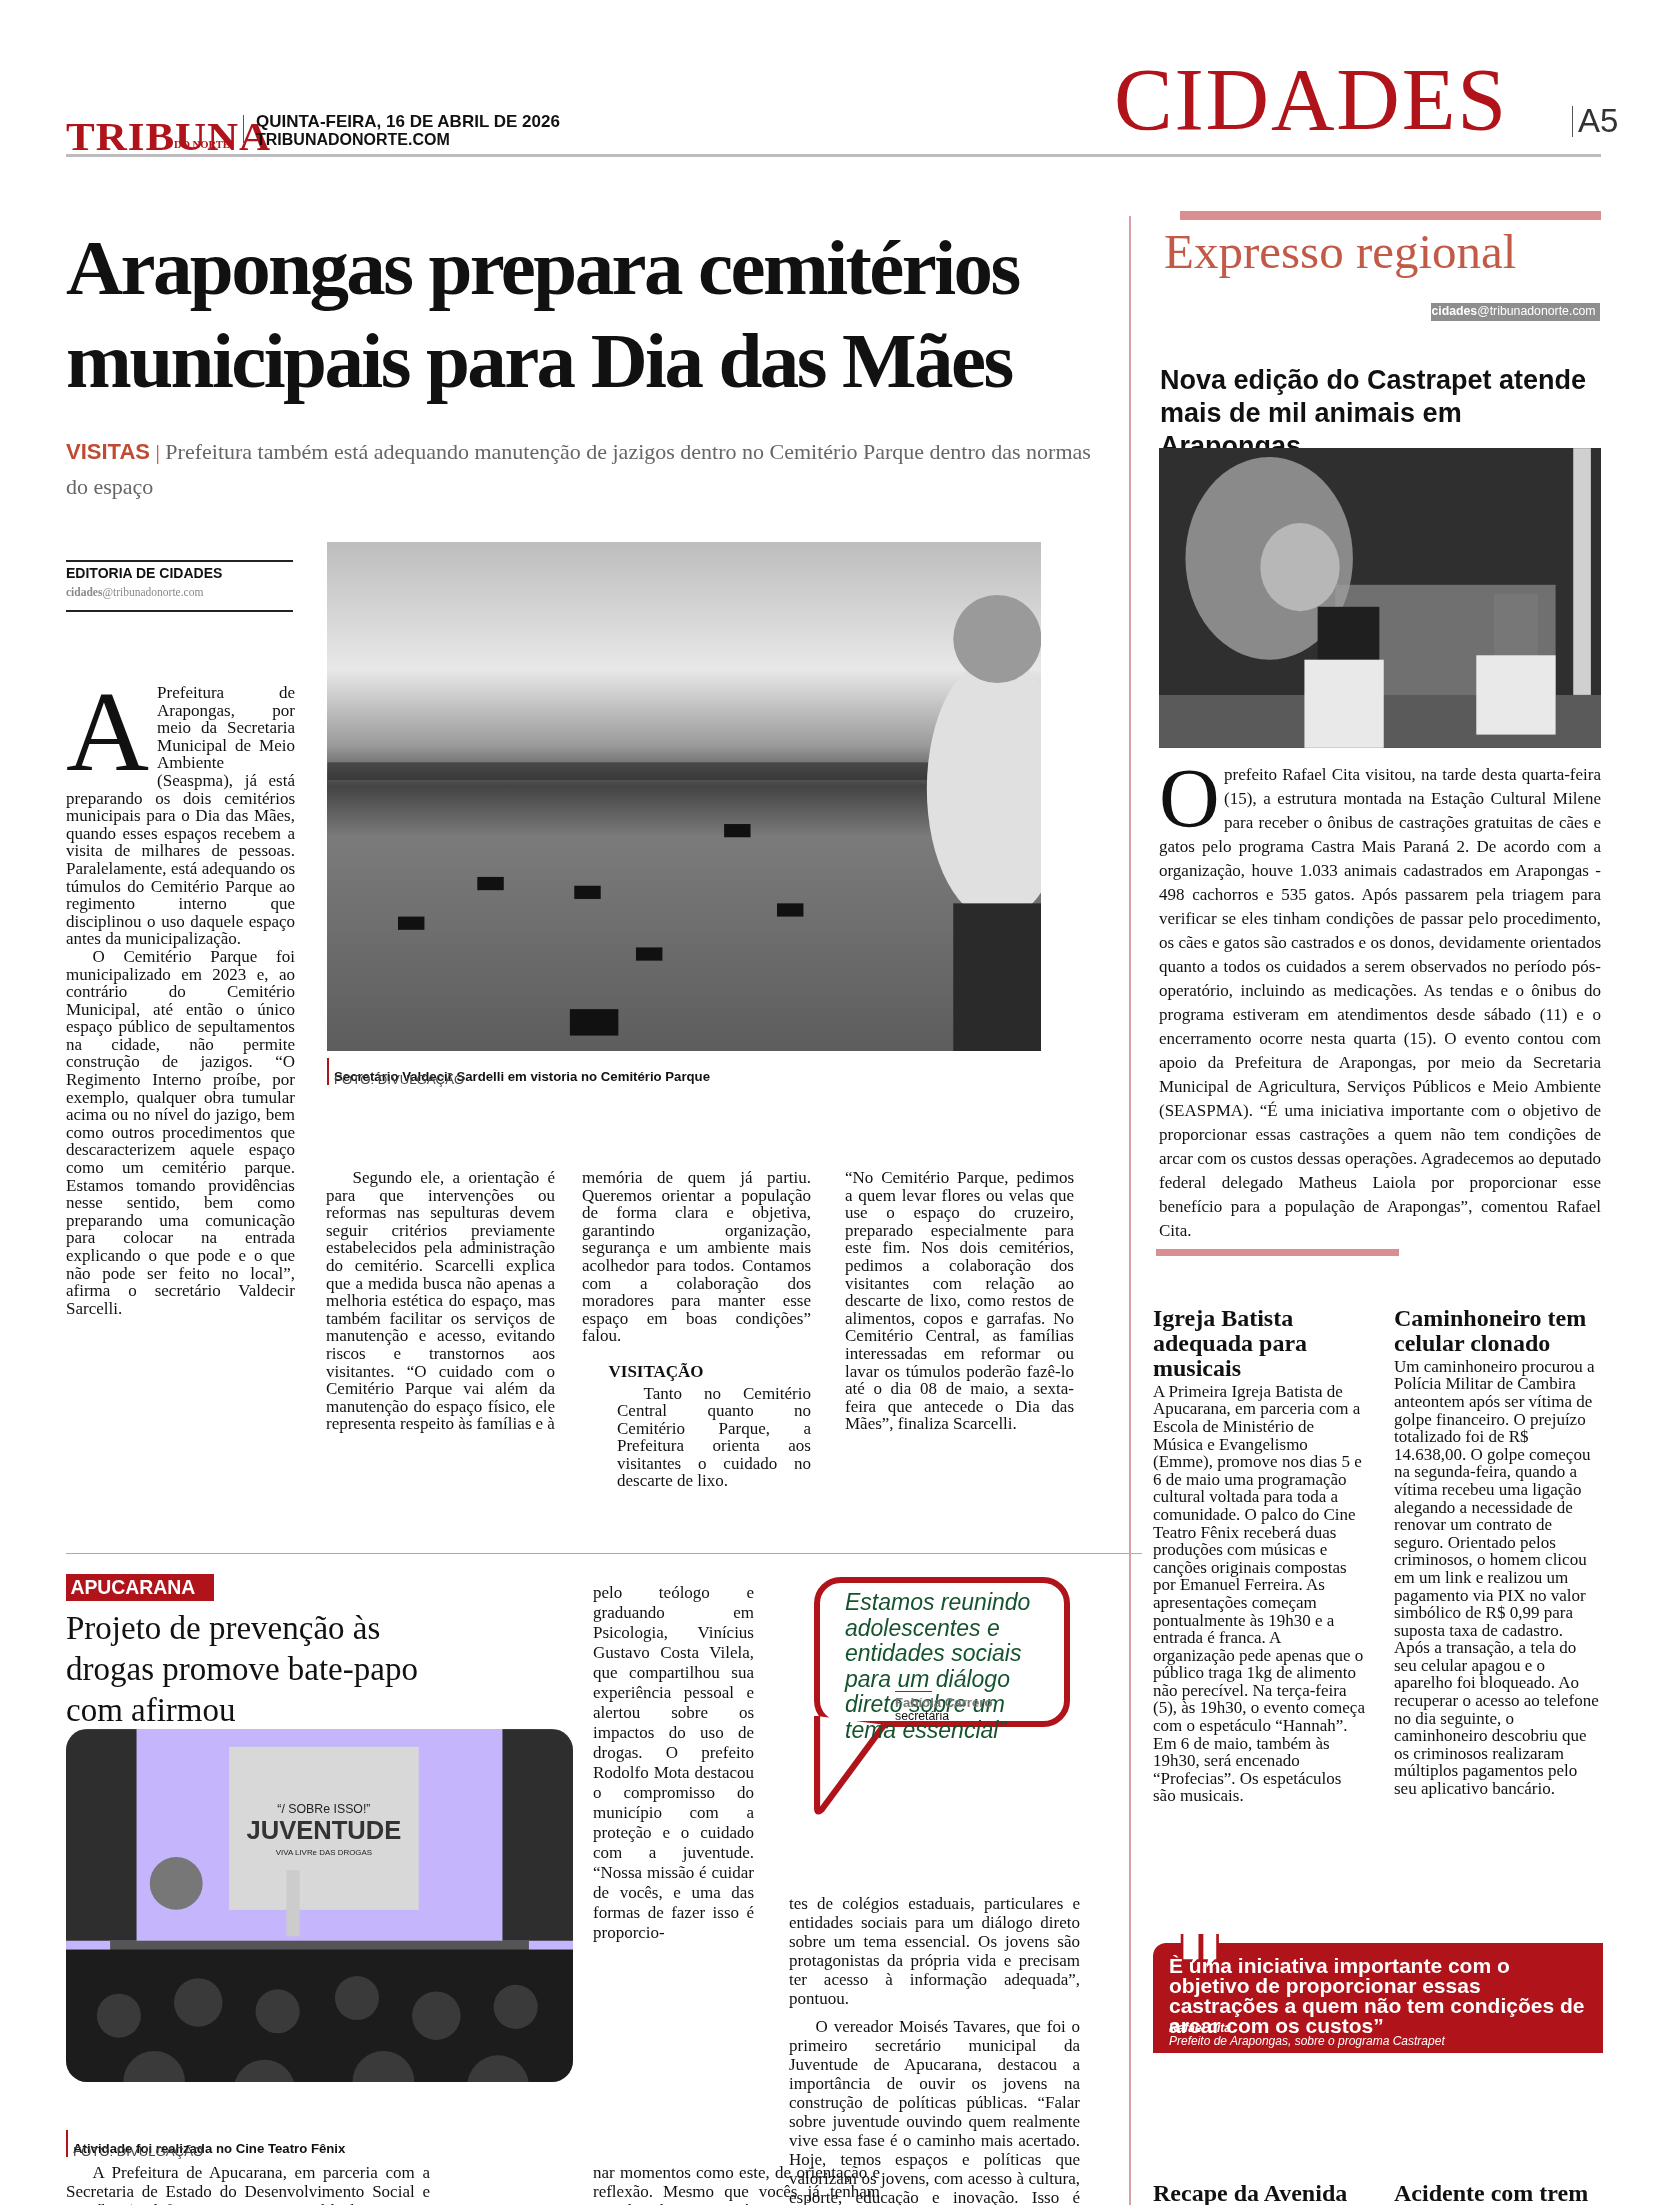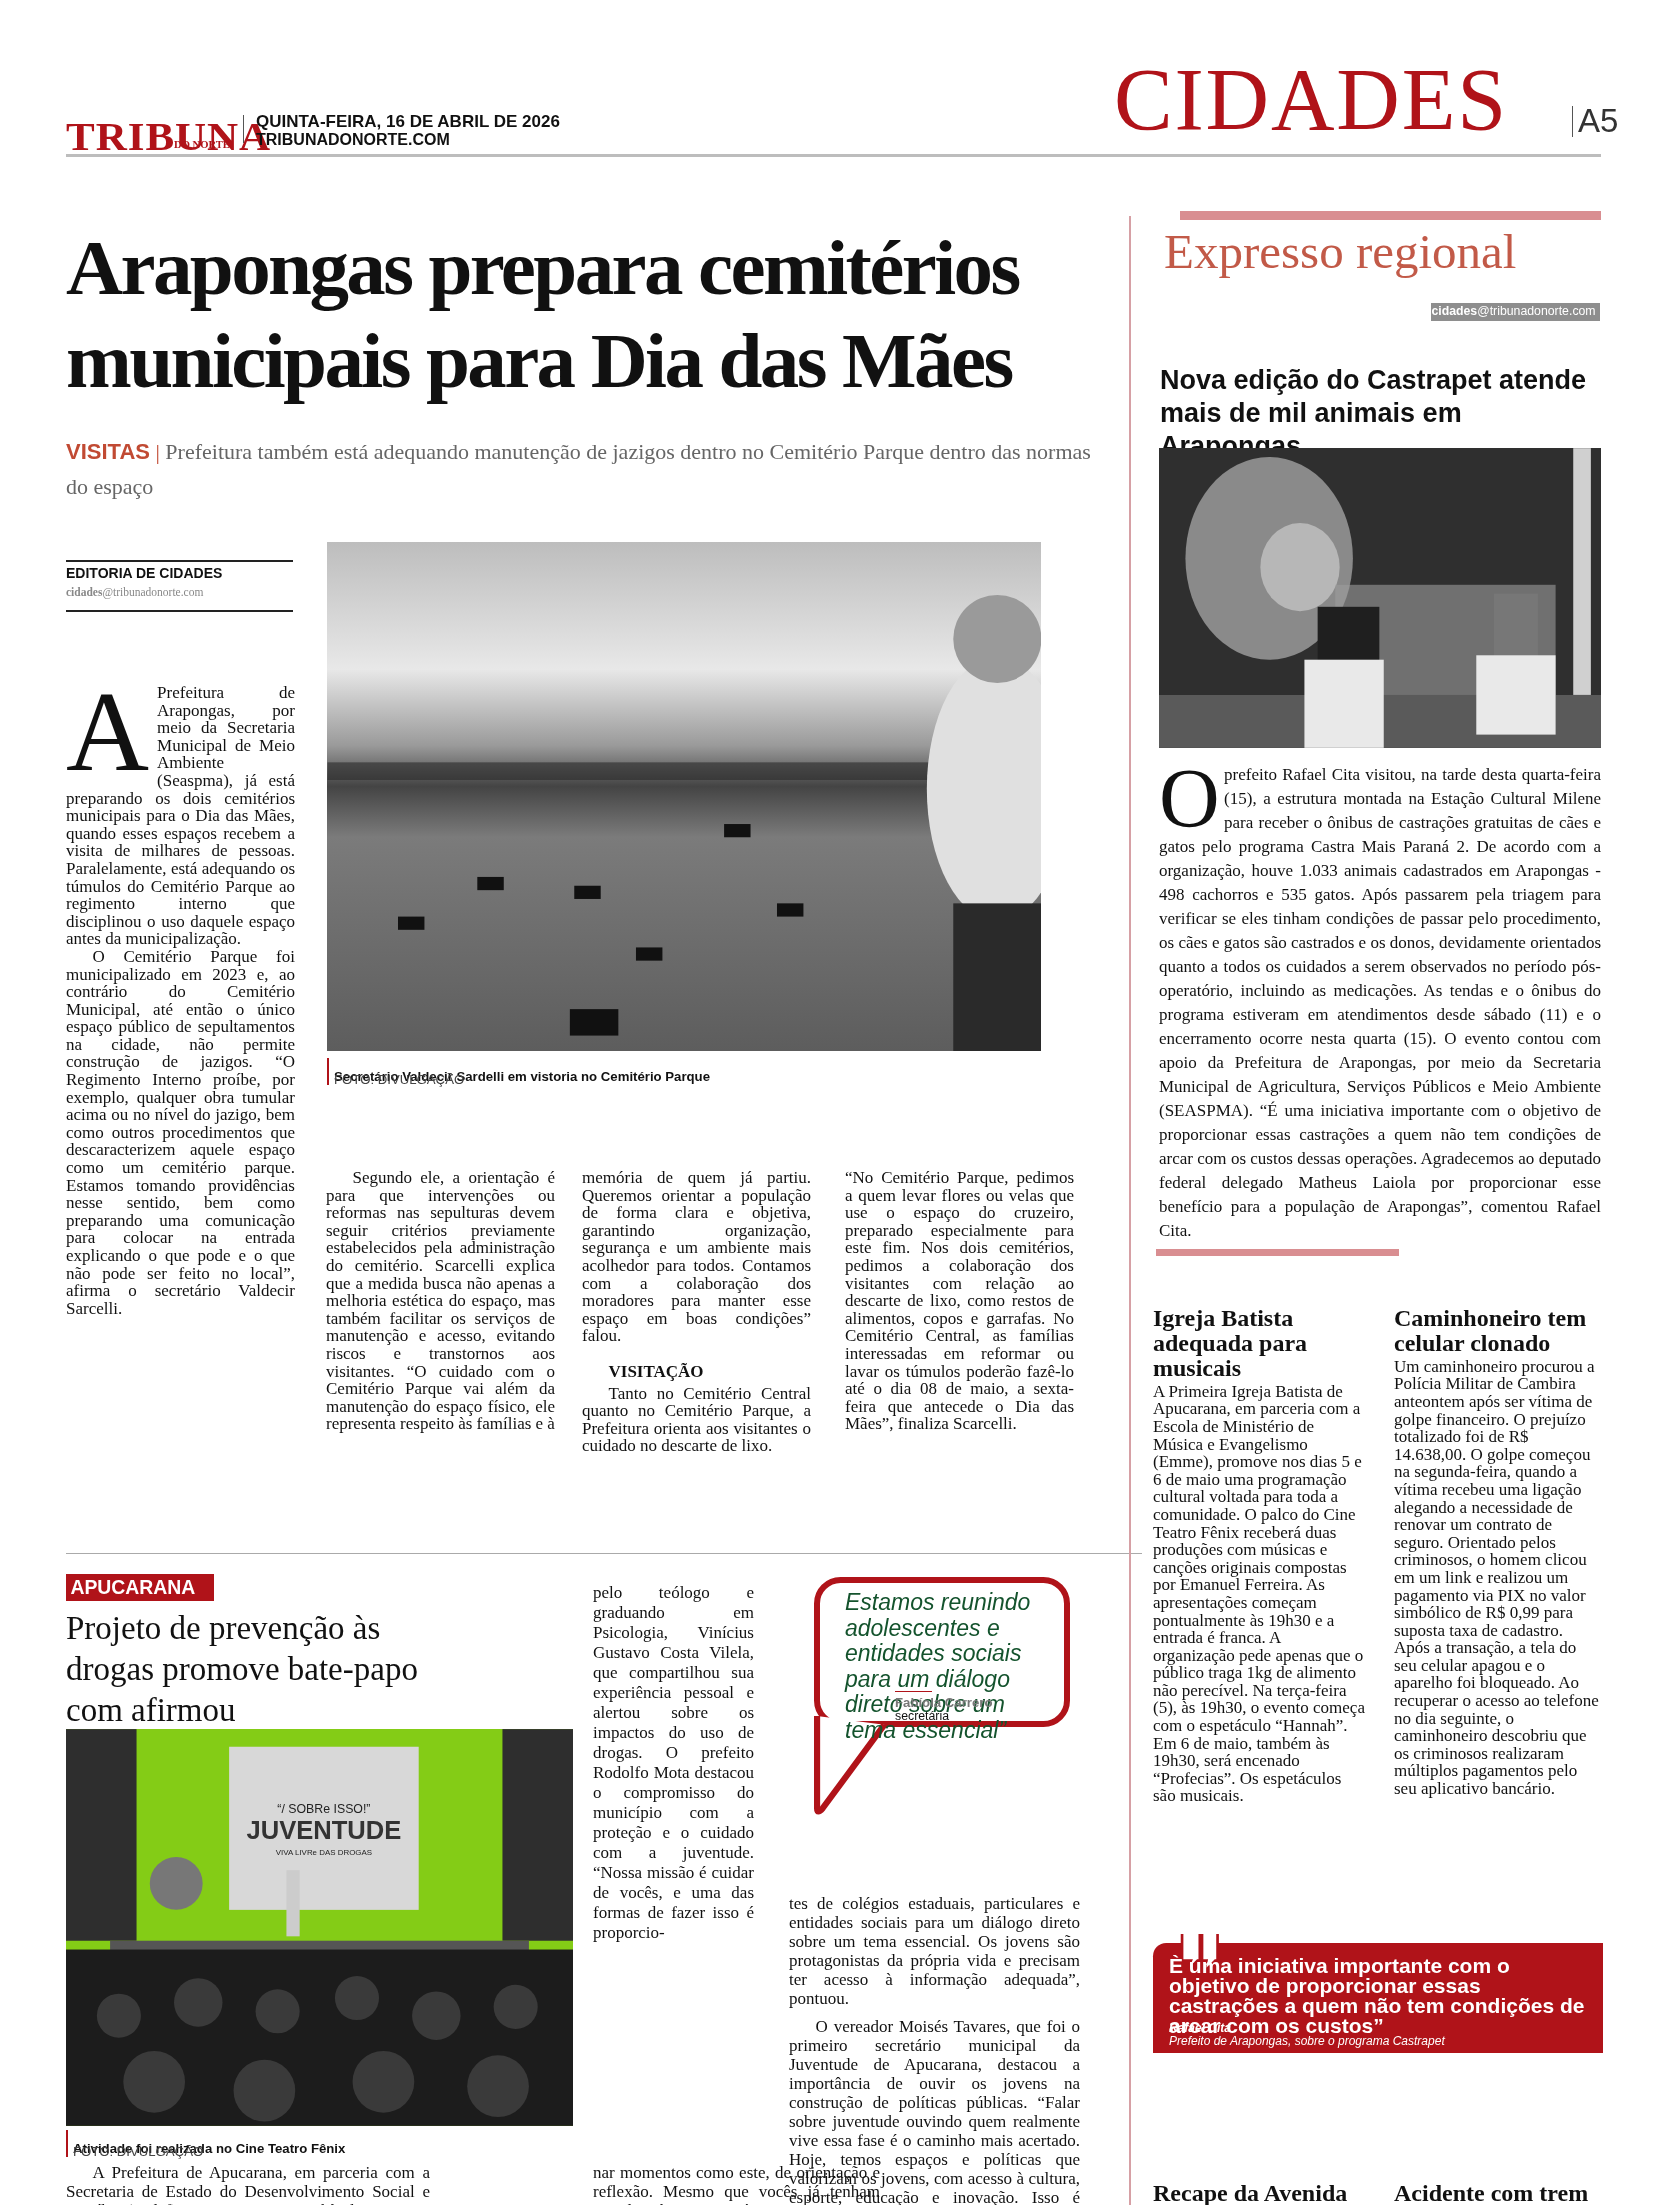--- a/index.html
+++ b/index.html
@@ -113,33 +113,33 @@
   <p style="text-indent:26.5px;">O Cemitério Parque foi municipalizado em 2023 e, ao contrário do Cemitério Municipal, até então o único espaço público de sepultamentos na cidade, não permite construção de jazigos. “O Regimento Interno proíbe, por exemplo, qualquer obra tumular acima ou no nível do jazigo, bem como outros procedimentos que descaracterizem aquele espaço como um cemitério parque. Estamos tomando providências nesse sentido, bem como preparando uma comunicação para colocar na entrada explicando o que pode e o que não pode ser feito no local”, afirma o secretário Valdecir Sarcelli.</p>
 </div>
 
 <div class="abs col" style="left:326px; top:1169px; width:229px;">
   <p style="text-indent:26.5px;">Segundo ele, a orientação é para que intervenções ou reformas nas sepulturas devem seguir critérios previamente estabelecidos pela administração do cemitério. Scarcelli explica que a medida busca não apenas a melhoria estética do espaço, mas também facilitar os serviços de manutenção e acesso, evitando riscos e transtornos aos visitantes. “O cuidado com o Cemitério Parque vai além da manutenção do espaço físico, ele representa respeito às famílias e à</p>
 </div>
 
 <div class="abs col" style="left:582px; top:1169px; width:229px;">
   <p>memória de quem já partiu. Queremos orientar a população de forma clara e objetiva, garantindo organização, segurança e um ambiente mais acolhedor para todos. Contamos com a colaboração dos moradores para manter esse espaço em boas condições” falou.</p>
   <div class="subhead">VISITAÇÃO</div>
-  <p style="text-indent:26.5px;">Tanto no Cemitério Central quanto no Cemitério Parque, a Prefeitura orienta aos visitantes o cuidado no descarte de lixo.</p>
+  <p style="text-indent:26.5px;margin-left:35px;">Tanto no Cemitério Central quanto no Cemitério Parque, a Prefeitura orienta aos visitantes o cuidado no descarte de lixo.</p>
 </div>
 
 <div class="abs col" style="left:845px; top:1169px; width:229px;">
   <p>“No Cemitério Parque, pedimos a quem levar flores ou velas que use o espaço do cruzeiro, preparado especialmente para este fim. Nos dois cemitérios, pedimos a colaboração dos visitantes com relação ao descarte de lixo, como restos de alimentos, copos e garrafas. No Cemitério Central, as famílias interessadas em reformar ou lavar os túmulos poderão fazê-lo até o dia 08 de maio, a sexta-feira que antecede o Dia das Mães”, finaliza Scarcelli.</p>
 </div>
 
 <div class="abs hrule-gray" style="left:66px; top:1553px; width:1076px; height:1.3px; background:#aaa;"></div>
 
 <div class="abs apucarana-tag" style="left:66px; top:1574px; width:148px; height:27px;">APUCARANA</div>
 <div class="abs apu-head serif" style="left:66px; top:1608px; width:370px;">Projeto de prevenção às drogas promove bate-papo com afirmou</div>
 
-<div class="abs photo" style="left:66px; top:1729px; width:507px; height:397px; background:#84cc16;">
+<div class="abs photo" style="left:66px; top:1729px; width:507px; height:353px; background:#c4b5fd;border-radius:21px;">
   <svg width="507" height="397" viewBox="0 0 1150 900">
     <rect x="0" y="0" width="160" height="480" fill="#2e2e2e"></rect>
     <rect x="990" y="0" width="160" height="480" fill="#2e2e2e"></rect>
     <rect x="370" y="40" width="430" height="370" fill="#d8d8d8"></rect>
     <text x="585" y="190" text-anchor="middle" font-family="Liberation Sans, sans-serif" font-size="28" fill="#222">“/ SOBRe ISSO!”</text>
     <text x="585" y="250" text-anchor="middle" font-family="Liberation Sans, sans-serif" font-weight="bold" font-size="58" fill="#333">JUVENTUDE</text>
     <text x="585" y="285" text-anchor="middle" font-family="Liberation Sans, sans-serif" font-size="18" fill="#222">VIVA LIVRe DAS DROGAS</text>
     <rect x="100" y="480" width="950" height="30" fill="#555"></rect>
     <circle cx="250" cy="350" r="60" fill="#777"></circle>
     <rect x="500" y="320" width="30" height="150" fill="#ccc"></rect>

